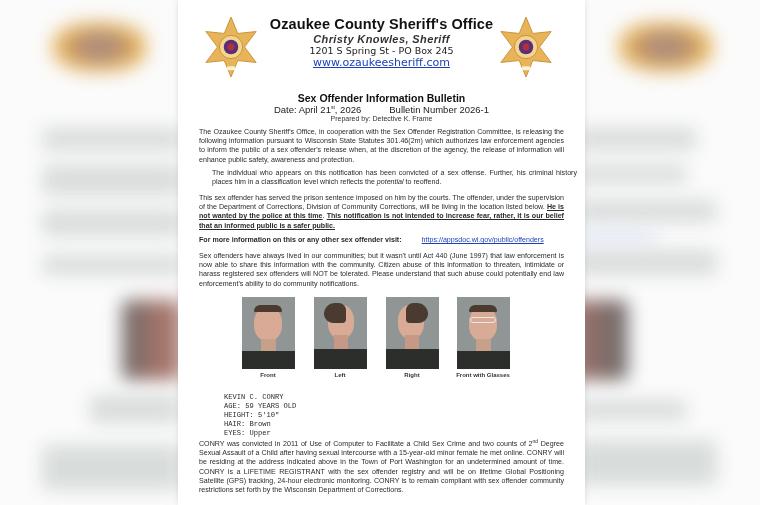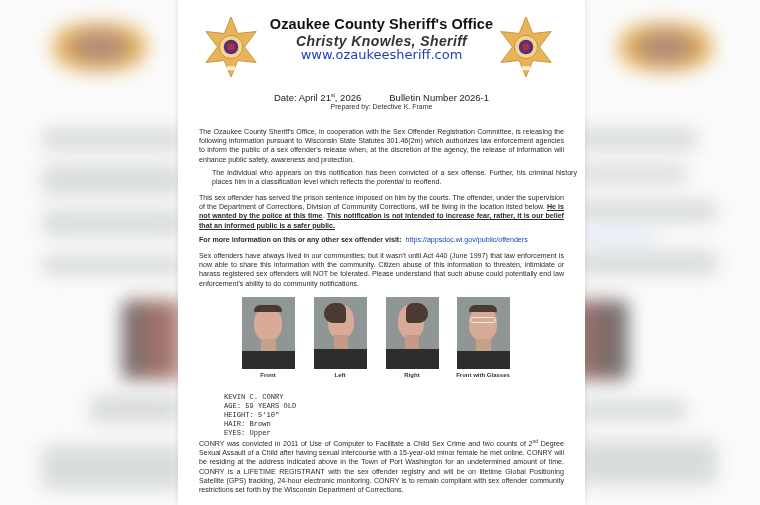--- a/index.html
+++ b/index.html
@@ -20,35 +20,35 @@
       position: absolute; left: 178px; top: 0; width: 407px; height: 505px;
       background: #ffffff; overflow: hidden;
       box-shadow: 0 0 6px rgba(0,0,0,0.12);
     }
     .badge { position: absolute; top: 16px; width: 58px; height: 62px; }
     .badge.l { left: 24px; }
     .badge.r { left: 319px; }
 
     .hdr { position: absolute; left: 0; right: 0; top: 16px; text-align: center; }
     .hdr .org { font-size: 14.5px; font-weight: bold; color: #111; letter-spacing: 0.1px; }
-    .hdr .sheriff { font-size: 14px; font-style: italic; font-weight: bold; color: #333; margin-top: 1px; letter-spacing: 0.4px; }
+    .hdr .sheriff { font-size: 11px; font-style: italic; font-weight: bold; color: #333; margin-top: 1px; letter-spacing: 0.4px; }
     .hdr .line { font-size: 9.5px; color: #222; line-height: 11.5px; font-family: "DejaVu Sans", sans-serif; }
     .hdr .line.small { font-size: 8.8px; }
-    .hdr .web { font-size: 13px; color: #1b3fb8; line-height: 11px; font-family: "DejaVu Sans", sans-serif; }
+    .hdr .web { font-size: 11px; color: #1b3fb8; text-decoration: underline; line-height: 11px; font-family: "DejaVu Sans", sans-serif; }
 
     .title-block { position: absolute; left: 0; right: 0; top: 92px; text-align: center; }
     .title-block .t { font-size: 10.5px; font-weight: bold; color: #111; }
     .title-block .date-row { font-size: 9.5px; color: #222; margin-top: 0px; }
     .title-block .date-row span + span { margin-left: 28px; }
     .title-block .prep { font-size: 7px; color: #333; }
 
     .p { position: absolute; left: 21px; width: 365px; font-size: 7.1px; line-height: 9.2px; color: #2a2a2a; text-align: justify; }
     .p u { text-decoration: underline; }
     .p b { font-weight: bold; }
-    .p .link { color: #1b3fb8; margin-left: 4px; }
+    .p .link { color: #1b3fb8; text-decoration: underline; margin-left: 20px; }
 
     .photo { position: absolute; top: 297px; width: 53px; height: 72px; background: #8f9695; overflow: hidden; }
     .photo .head { position: absolute; border-radius: 45%; background: #d9aa95; }
     .photo .hair { position: absolute; background: #4a3a30; }
     .photo .shirt { position: absolute; bottom: 0; left: 0; right: 0; height: 18px; background: #2c2e2c; }
     .photo .neck { position: absolute; background: #c89886; }
     .cap { position: absolute; top: 372px; width: 70px; text-align: center; font-size: 6px; font-weight: bold; color: #333; }
 
     .info { position: absolute; top: 393px; font-size: 7.1px; line-height: 9px; color: #2a2a2a; font-family: Liberation Mono, monospace; }
     .info.l { left: 46px; }
@@ -97,24 +97,26 @@
     <polygon points="30,1 37,18 56,16 44,32 56,48 37,46 30,63 23,46 4,48 16,32 4,16 23,18" fill="#e8b45a" stroke="#c9923a" stroke-width="1"></polygon>
     <circle cx="30" cy="32" r="12" fill="#f4d48e" stroke="#b8862e" stroke-width="0.8"></circle>
     <circle cx="30" cy="32" r="7.5" fill="#5a2f7a"></circle>
     <circle cx="30" cy="32" r="3.5" fill="#b0303a"></circle>
     <rect x="26" y="52" width="8" height="4" fill="#fff3d6"></rect>
   </svg>
 
   <div class="hdr">
     <div class="org">Ozaukee County Sheriff's Office</div>
     <div class="sheriff">Christy Knowles, Sheriff</div>
+    <div class="line">1201 S Spring St - PO Box 245</div>
     <div class="web">www.ozaukeesheriff.com</div>
   </div>
 
   <div class="title-block">
+    <div class="t">Sex Offender Information Bulletin</div>
     <div class="date-row">
       <span><span>Date: April 21</span><sup>st</sup><span>, 2026</span></span><span>Bulletin Number 2026-1</span>
     </div>
     <div class="prep">Prepared by: Detective K. Frame</div>
   </div>
 
   <p class="p" style="top:128px;">The Ozaukee County Sheriff's Office, in cooperation with the Sex Offender Registration Committee, is releasing the following information pursuant to Wisconsin State Statutes 301.46(2m) which authorizes law enforcement agencies to inform the public of a sex offender's release when, at the discretion of the agency, the release of information will enhance public safety, awareness and protection.</p>
 
   <p class="p" style="top:169px;margin-left:13px;">
     <span>The individual who appears on this notification has been convicted of a sex offense.  Further, his criminal history places him in a classification level which reflects the </span><i>potential</i><span> to reoffend.</span>

